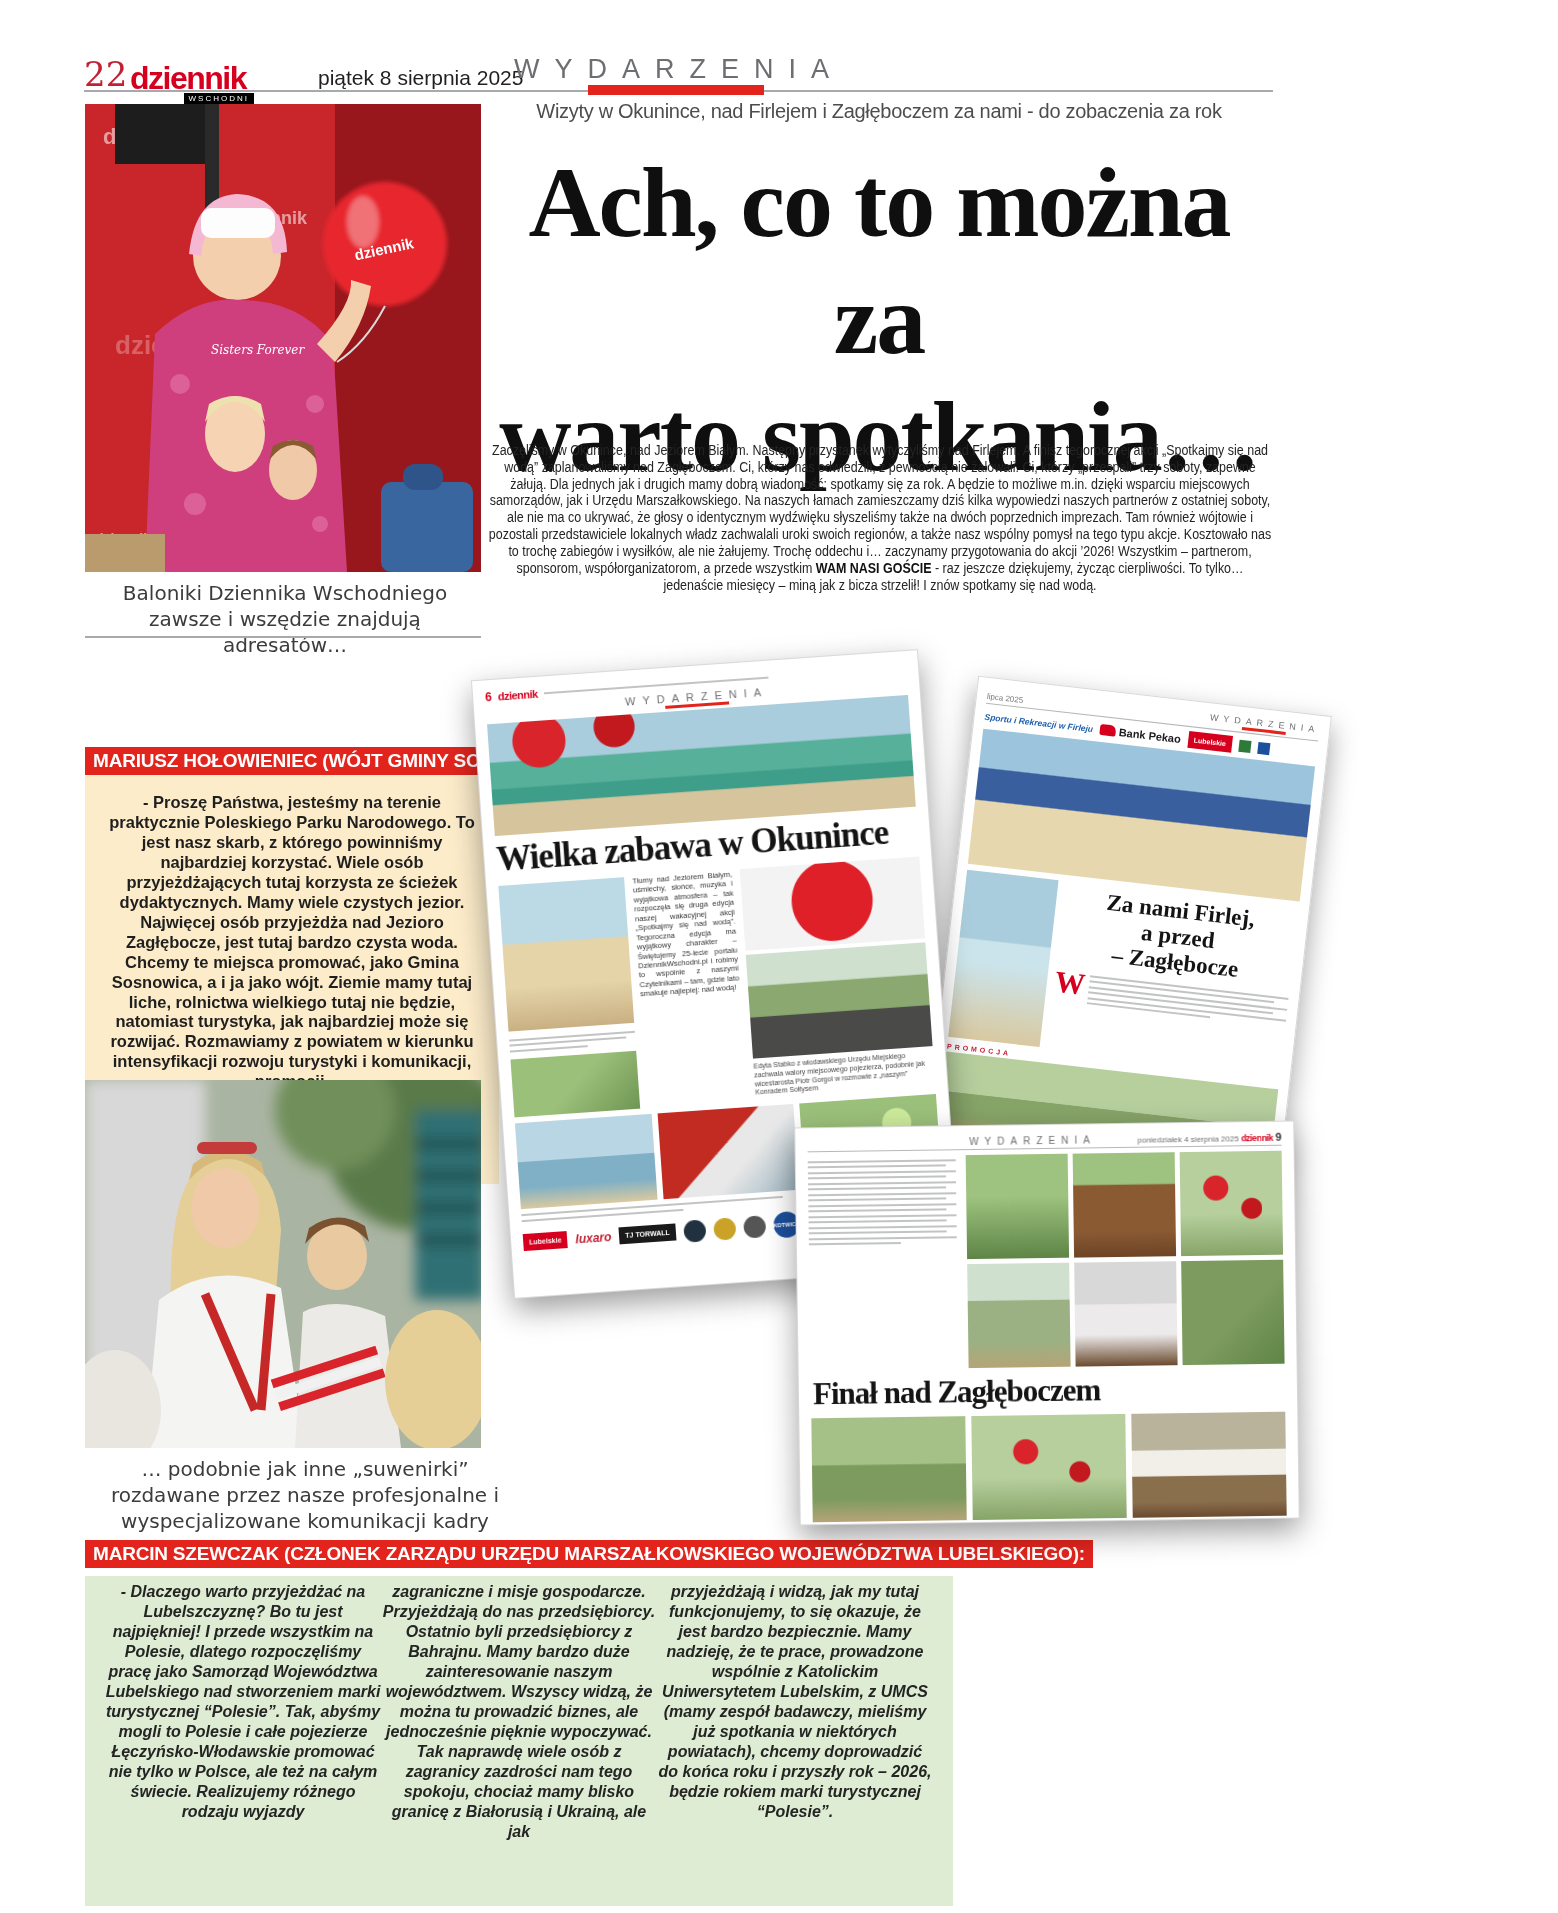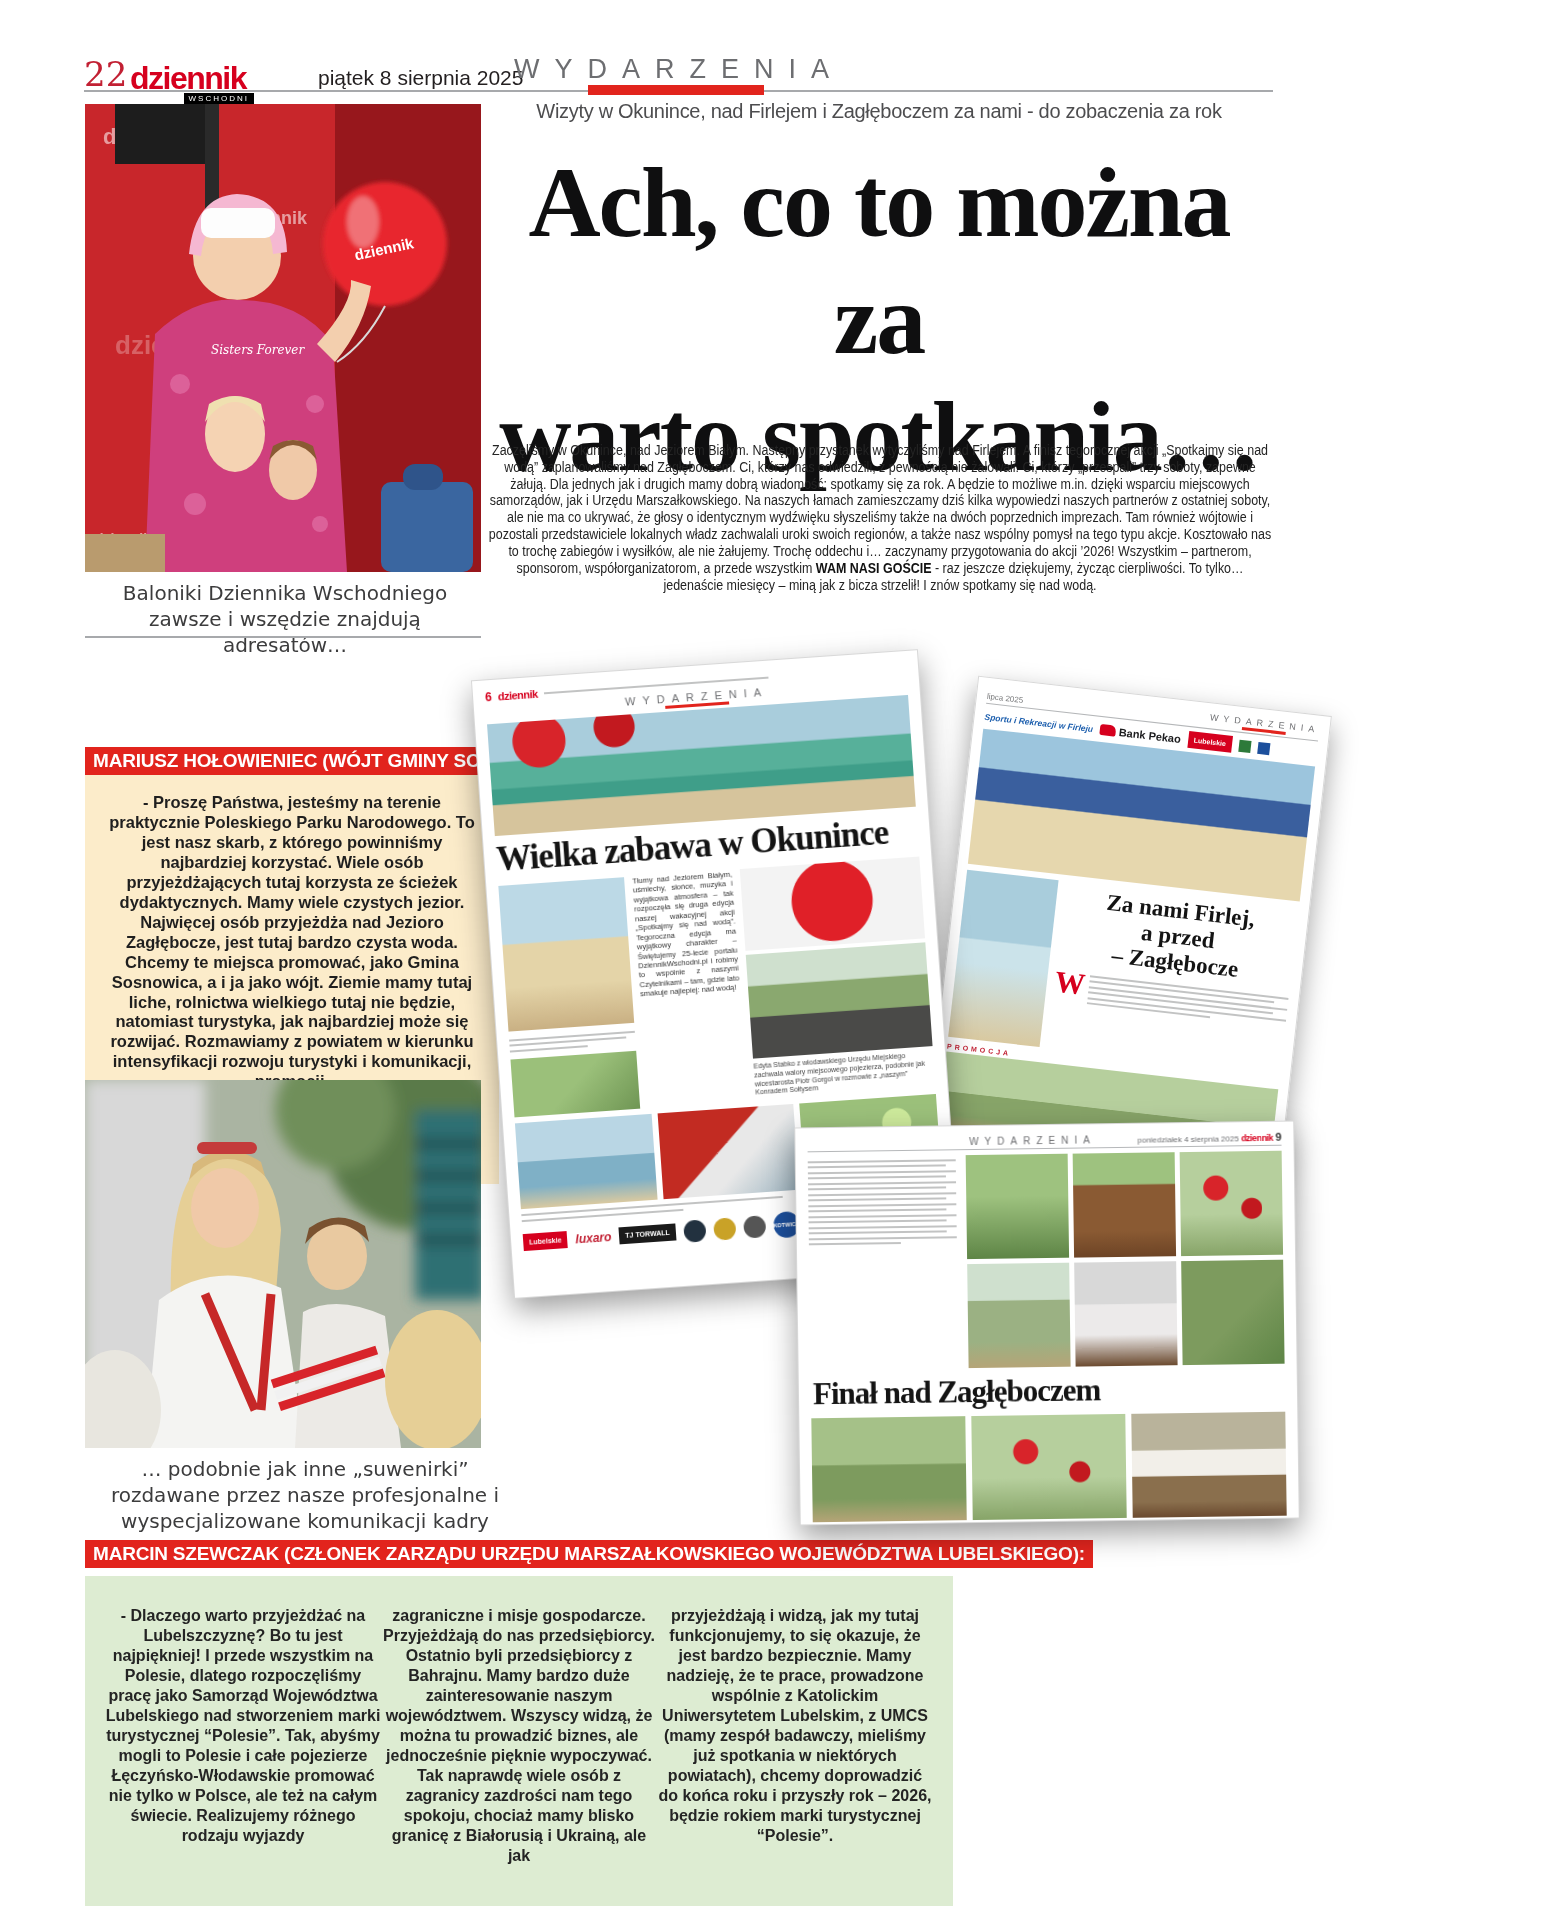--- a/index.html
+++ b/index.html
@@ -40,21 +40,21 @@
   .qbox1{left:85px;top:747px;width:414px;background:#fcecca;}
   .qbox1 .redhead{display:block;}
   .qbox1 .qtext{padding:18px 12px 12px 12px;font-weight:bold;font-size:16.5px;line-height:1.21;color:#1f1f1f;}
   .qbox1 .qtext p{margin:0;}
 
   .photo2{left:85px;top:1080px;width:396px;height:368px;overflow:hidden;background:#9aa89a;}
   .cap2{left:85px;top:1456px;width:440px;}
 
   .qbox2-head{left:85px;top:1540px;}
   .qbox2{left:85px;top:1576px;width:868px;height:330px;background:#ddecd2;}
-  .qbox2 .cols{display:flex;padding:30px 20px;}
+  .qbox2 .cols{display:flex;padding:6px 20px;font-style:italic;}
   .qbox2 .col{flex:1;font-weight:bold;font-size:16px;line-height:1.25;color:#242424;}
 
   
   .clip{position:absolute;background:#fff;border:1px solid #d8d8d8;
         box-shadow:0 12px 28px rgba(0,0,0,0.38);box-sizing:border-box;}
   .clip1{left:492px;top:664px;width:448px;height:620px;transform:rotate(-4deg);z-index:3;padding:10px 12px;}
   .clip2{left:944px;top:694px;width:356px;height:584px;transform:rotate(6.5deg);z-index:2;padding:9px 10px;}
   .clip3{left:797px;top:1124px;width:500px;height:398px;transform:rotate(-0.8deg);z-index:4;padding:9px 12px;}
 
   .mini-section{text-align:center;font-size:11px;letter-spacing:7px;color:#6d6e71;position:relative;margin:1px 0 3px;}

